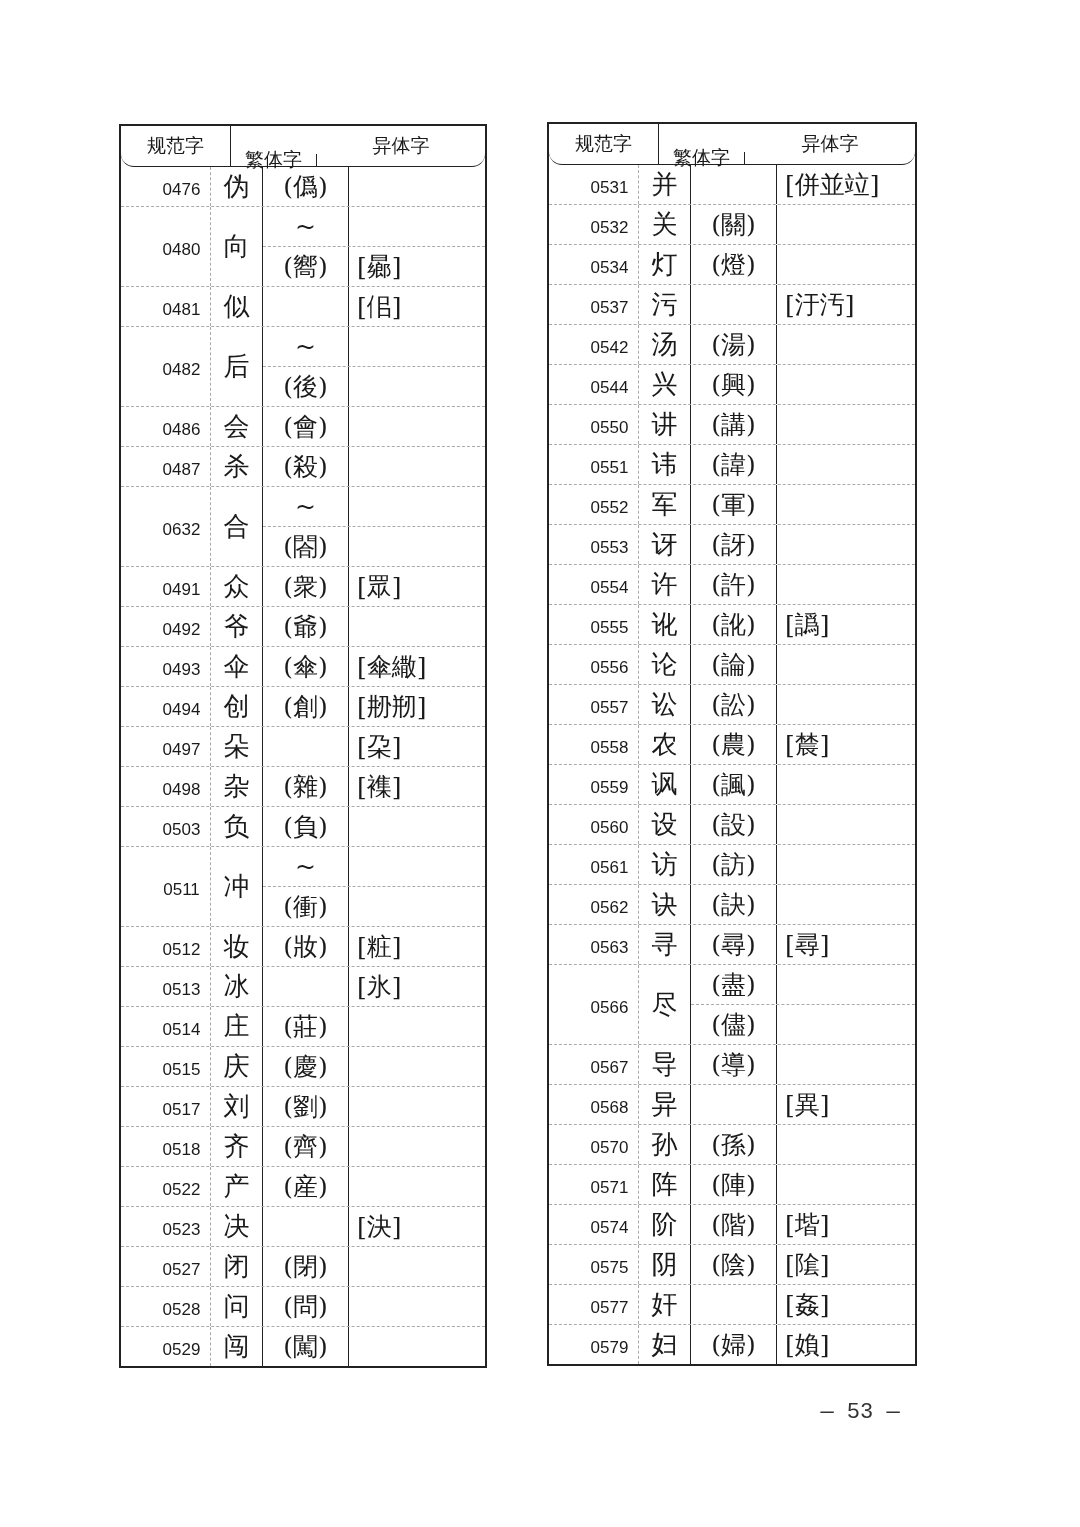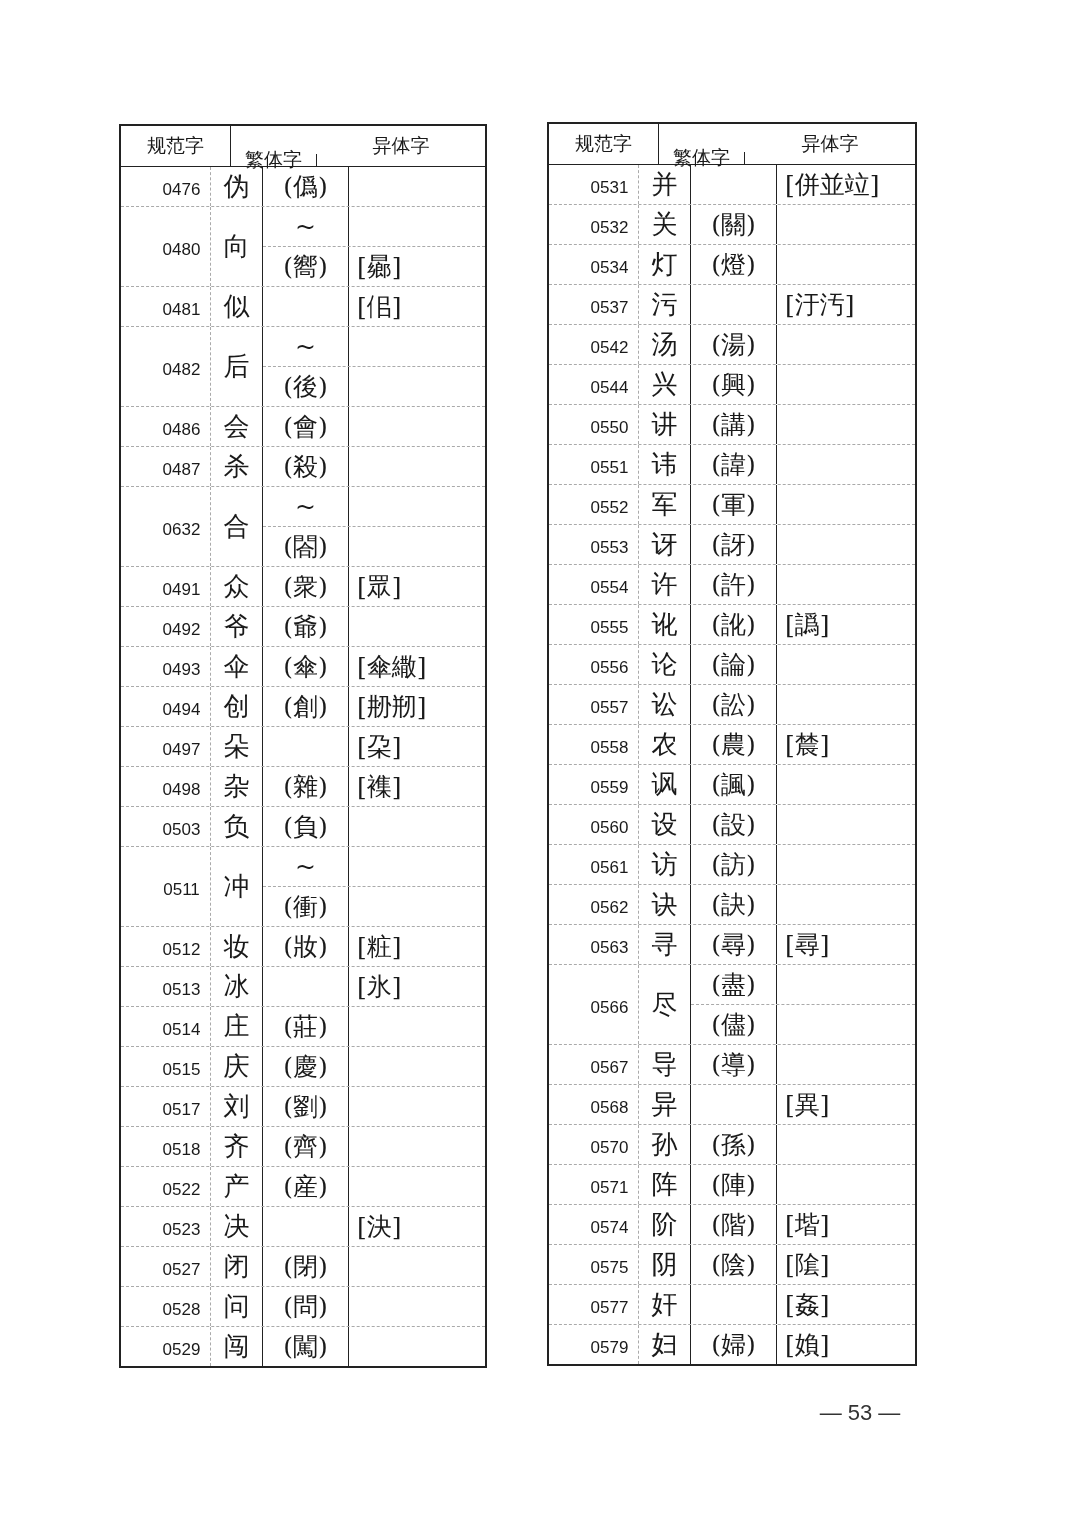--- a/index.html
+++ b/index.html
@@ -1,34 +1,34 @@
 <!DOCTYPE html>
 <html><head>
 <meta charset="utf-8">
 <style>
   html,body{margin:0;padding:0;background:#fff;}
   body{width:1080px;height:1527px;position:relative;overflow:hidden;font-family:"DejaVu Serif",serif;color:#1a1a1a;}
   .tbl{position:absolute;border:2px solid #222;box-sizing:border-box;}
   .tbl.left{left:119px;top:124px;width:368px;}
   .tbl.right{left:547px;top:122px;width:370px;}
-  .hdr{display:flex;height:40px;border-bottom:1.5px solid #222;}
+  .hdr{display:flex;height:40px;border-bottom:1.5px solid #222;border-radius:13px;}
   .hdr div{display:flex;align-items:center;justify-content:center;font-family:"DejaVu Sans",sans-serif;font-size:19px;}
   .c1{width:110px;border-right:1.5px solid #222;box-sizing:border-box;}
   .c2{width:86px;border-right:1.5px solid #222;box-sizing:border-box;margin-top:28px;}
   .c3{flex:1;}
   .row{display:flex;border-bottom:1px dashed #aaa;}
   .row:last-child{border-bottom:none;text-align:right;}
   .code{width:58px;border-right:1px dashed #aaa;box-sizing:border-box;display:flex;align-items:center;justify-content:center;font-family:"Liberation Sans",sans-serif;font-size:17px;padding-top:6px;margin-left:32px;}
   .std{width:52px;border-right:1.5px solid #222;box-sizing:border-box;display:flex;align-items:center;justify-content:center;font-size:26px;}
   .sub{flex:1;display:flex;flex-direction:column;}
   .line{display:flex;height:39px;}
   .line + .line{border-top:1px dashed #aaa;}
   .trad{width:86px;border-right:1.5px solid #222;box-sizing:border-box;display:flex;align-items:center;justify-content:center;font-size:25px;}
   .var{flex:1;display:flex;align-items:center;padding-left:8px;font-size:25px;}
-  .pagenum{position:absolute;left:800px;top:1400px;width:120px;text-align:center;font-family:Liberation Sans, sans-serif;font-size:22px;color:#333;}
+  .pagenum{position:absolute;left:800px;top:1400px;width:120px;text-align:center;font-family:Liberation Mono, monospace;font-size:22px;color:#333;}
 </style>
 </head>
 <body>
 
 <div class="tbl left">
   <div class="hdr">
     <div class="c1">规范字</div>
     <div class="c2">繁体字</div>
     <div class="c3">异体字</div>
   </div>

